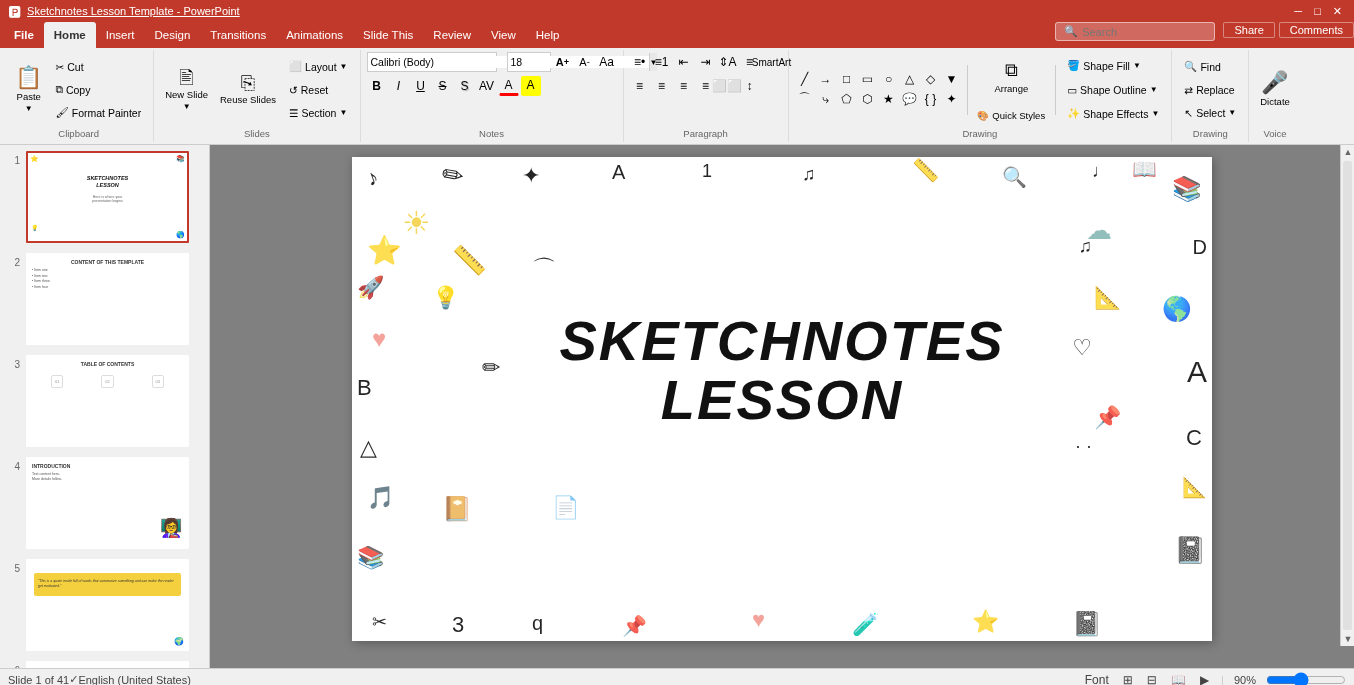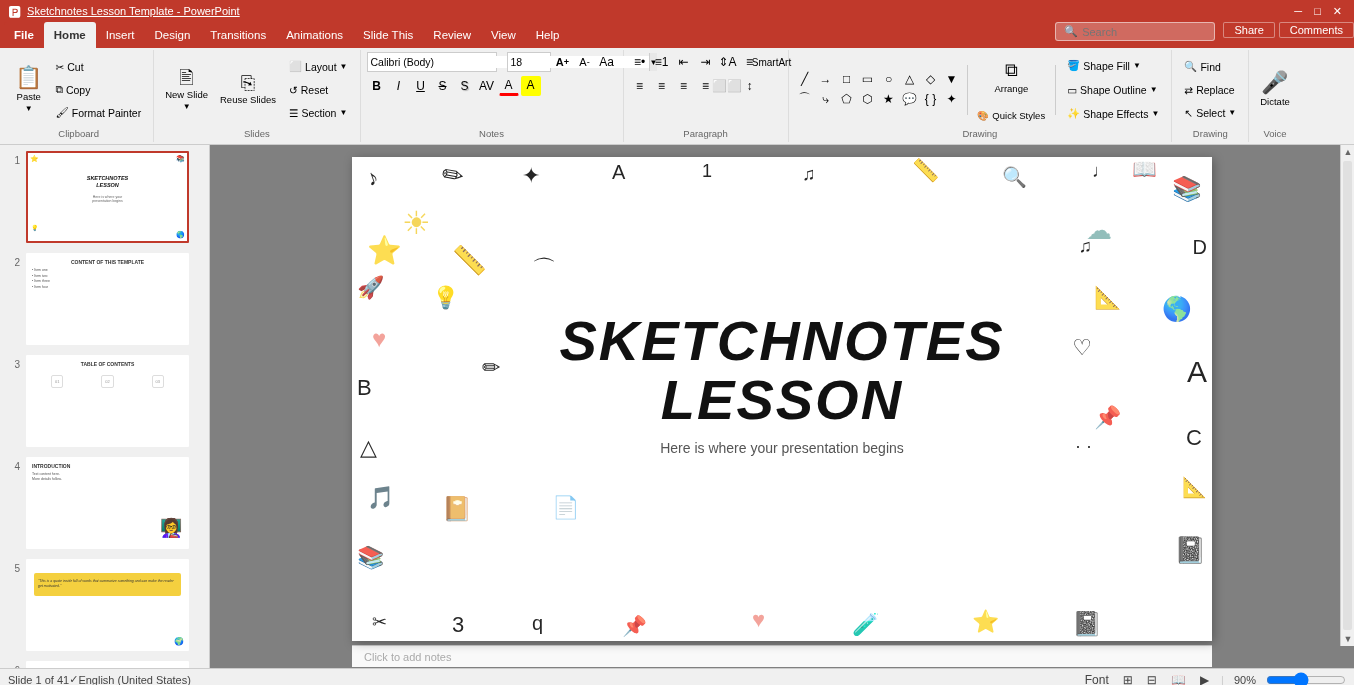--- a/index.html
+++ b/index.html
@@ -702,27 +702,23 @@
         <div class="doodle" style="top:340px;left:90px;font-size:24px;">📔</div>
         <div class="doodle" style="top:340px;left:200px;font-size:22px;">📄</div>
         <div class="doodle" style="top:280px;right:120px;font-size:18px;">· ·</div>
         <div class="doodle" style="top:250px;right:90px;font-size:22px;">📌</div>
 
         <div style="position:absolute;top:155px;left:50%;transform:translateX(-50%);text-align:center;z-index:5;">
           <div style="font-family:'Arial Black','Impact',sans-serif;font-size:56px;font-weight:900;color:#111;font-style:italic;line-height:1.05;letter-spacing:2px;">
             <span>SKETCHNOTES</span><br>
             <span>LESSON</span>
           </div>
-          <div style="font-size:14px;color:#555;margin-top:10px;">Here is where your presentation begins</div>
-        </div>
-      </div>
-
-      <div class="notes-area" style="width:860px;margin-top:4px;">
-        <span style="color:#aaa;">Click to add notes</span>
-      </div>
+        </div>
+      </div>
+
     </div>
   </div>
 </div>
 
 <div class="status-bar">
   <div style="display:flex;align-items:center;">
     <span>Slide 1 of 41</span>
     <span>✓</span>
     <span>English (United States)</span>
   </div>

